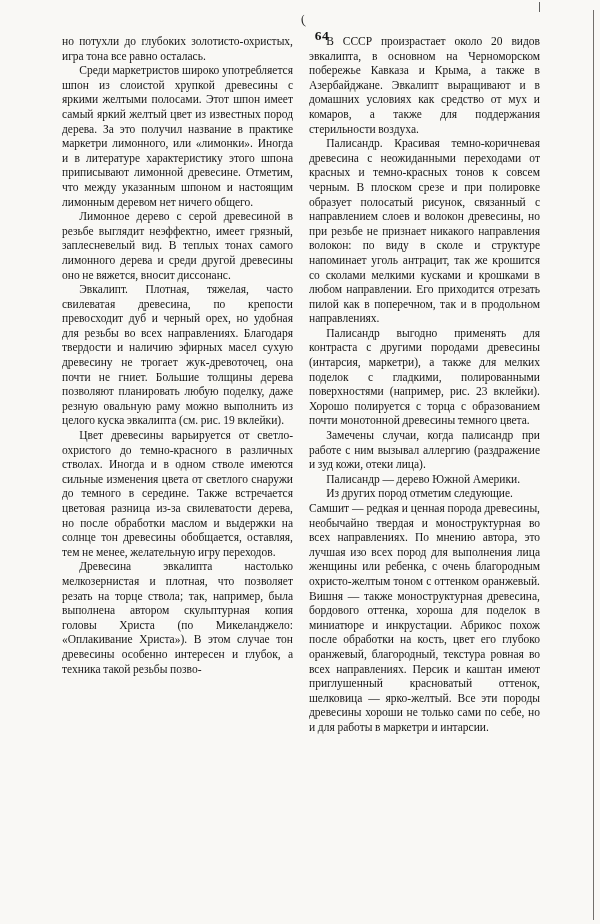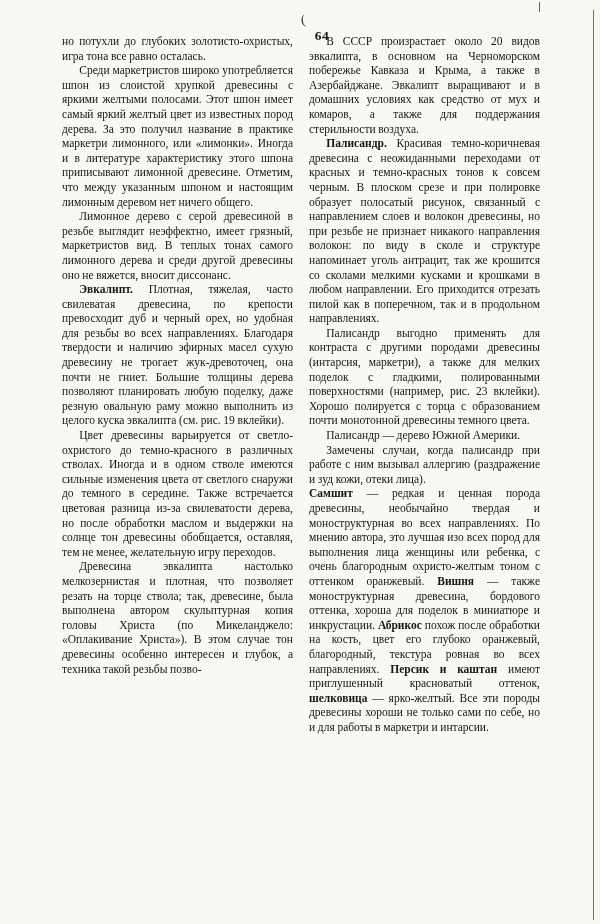--- a/index.html
+++ b/index.html
@@ -40,21 +40,21 @@
   .para {
     margin: 0;
     font-size: 11.5px;
     line-height: 14.6px;
     text-align: justify;
     hyphens: auto;
     -webkit-hyphens: auto;
     word-spacing: -0.2px;
   }
   .para.indent { text-indent: 1.5em; }
-  .para b { font-weight: bold; }
+  .para b { font-weight: normal; }
   .artifact-glyph {
     position: absolute;
     top: 12px; left: 301px;
     font-size: 13px;
     color: #2b2b2b;
     transform: rotate(-8deg);
   }
   .artifact-right-line {
     position: absolute;
     top: 10px; bottom: 4px; right: 6px;
@@ -77,27 +77,28 @@
   <div class="artifact-top-tick"></div>
   <div class="artifact-right-line"></div>
   <div class="artifact-glyph">(</div>
 
   <div class="page-number">64</div>
 
   <div class="columns">
     <div class="column">
         <p class="para"><span>но потухли до глубоких золотисто-охристых, игра тона все равно осталась.</span></p>
         <p class="para indent"><span>Среди маркетристов широко употребляется шпон из слоистой хрупкой древесины с яркими желтыми полосами. Этот шпон имеет самый яркий желтый цвет из известных пород дерева. За это получил название в практике маркетри лимонного, или «лимонки». Иногда и в литературе характеристику этого шпона приписывают лимонной древесине. Отметим, что между указанным шпоном и настоящим лимонным деревом нет ничего общего.</span></p>
-        <p class="para indent"><span>Лимонное дерево с серой древесиной в резьбе выглядит неэффектно, имеет грязный, маркетристов вид. В теплых тонах самого лимонного дерева и среди другой древесины оно не вяжется, вносит диссонанс.</span></p>
+        <p class="para indent"><span>Лимонное дерево с серой древесиной в резьбе выглядит неэффектно, имеет грязный, заплесневелый вид. В теплых тонах самого лимонного дерева и среди другой древесины оно не вяжется, вносит диссонанс.</span></p>
         <p class="para indent"><b>Эвкалипт.</b><span> Плотная, тяжелая, часто свилеватая древесина, по крепости превосходит дуб и черный орех, но удобная для резьбы во всех направлениях. Благодаря твердости и наличию эфирных масел сухую древесину не трогает жук-древоточец, она почти не гниет. Большие толщины дерева позволяют планировать любую поделку, даже резную овальную раму можно выполнить из целого куска эвкалипта (см. рис. 19 вклейки).</span></p>
         <p class="para indent"><span>Цвет древесины варьируется от светло-охристого до темно-красного в различных стволах. Иногда и в одном стволе имеются сильные изменения цвета от светлого снаружи до темного в середине. Также встречается цветовая разница из-за свилеватости дерева, но после обработки маслом и выдержки на солнце тон древесины обобщается, оставляя, тем не менее, желательную игру переходов.</span></p>
-        <p class="para indent"><span>Древесина эвкалипта настолько мелкозернистая и плотная, что позволяет резать на торце ствола; так, древесине, была выполнена автором скульптурная копия головы Христа (по Микеланджело: «Оплакивание Христа»). В этом случае тон древесины особенно интересен и глубок, а техника такой резьбы позво-</span></p>
+        <p class="para indent"><span>Древесина эвкалипта настолько мелкозернистая и плотная, что позволяет резать на торце ствола; так, например, была выполнена автором скульптурная копия головы Христа (по Микеланджело: «Оплакивание Христа»). В этом случае тон древесины особенно интересен и глубок, а техника такой резьбы позво-</span></p>
       </div>
     <div class="column">
         <p class="para indent"><span>В СССР произрастает около 20 видов эвкалипта, в основном на Черноморском побережье Кавказа и Крыма, а также в Азербайджане. Эвкалипт выращивают и в домашних условиях как средство от мух и комаров, а также для поддержания стерильности воздуха.</span></p>
         <p class="para indent"><b>Палисандр.</b><span> Красивая темно-коричневая древесина с неожиданными переходами от красных и темно-красных тонов к совсем черным. В плоском срезе и при полировке образует полосатый рисунок, связанный с направлением слоев и волокон древесины, но при резьбе не признает никакого направления волокон: по виду в сколе и структуре напоминает уголь антрацит, так же крошится со сколами мелкими кусками и крошками в любом направлении. Его приходится отрезать пилой как в поперечном, так и в продольном направлениях.</span></p>
         <p class="para indent"><span>Палисандр выгодно применять для контраста с другими породами древесины (интарсия, маркетри), а также для мелких поделок с гладкими, полированными поверхностями (например, рис. 23 вклейки). Хорошо полируется с торца с образованием почти монотонной древесины темного цвета.</span></p>
+        <p class="para indent"><span>Замечены случаи, когда палисандр при работе с ним вызывал аллергию (раздражение и зуд кожи, отеки лица).</span></p>
         <p class="para indent"><span>Палисандр — дерево Южной Америки.</span></p>
-        <p class="para indent"><span>Замечены случаи, когда палисандр при работе с ним вызывал аллергию (раздражение и зуд кожи, отеки лица).</span></p>
+        <p class="para indent"><span>Из других пород отметим следующие.</span></p>
         <p class="para"><b>Самшит</b><span> — редкая и ценная порода древесины, необычайно твердая и моноструктурная во всех направлениях. По мнению автора, это лучшая изо всех пород для выполнения лица женщины или ребенка, с очень благородным охристо-желтым тоном с оттенком оранжевый. </span><b>Вишня</b><span> — также моноструктурная древесина, бордового оттенка, хороша для поделок в миниатюре и инкрустации. </span><b>Абрикос</b><span> похож после обработки на кость, цвет его глубоко оранжевый, благородный, текстура ровная во всех направлениях. </span><b>Персик и каштан</b><span> имеют приглушенный красноватый оттенок, </span><b>шелковица</b><span> — ярко-желтый. Все эти породы древесины хороши не только сами по себе, но и для работы в маркетри и интарсии.</span></p>
       </div>
   </div>
 </div>
 
 </body></html>

